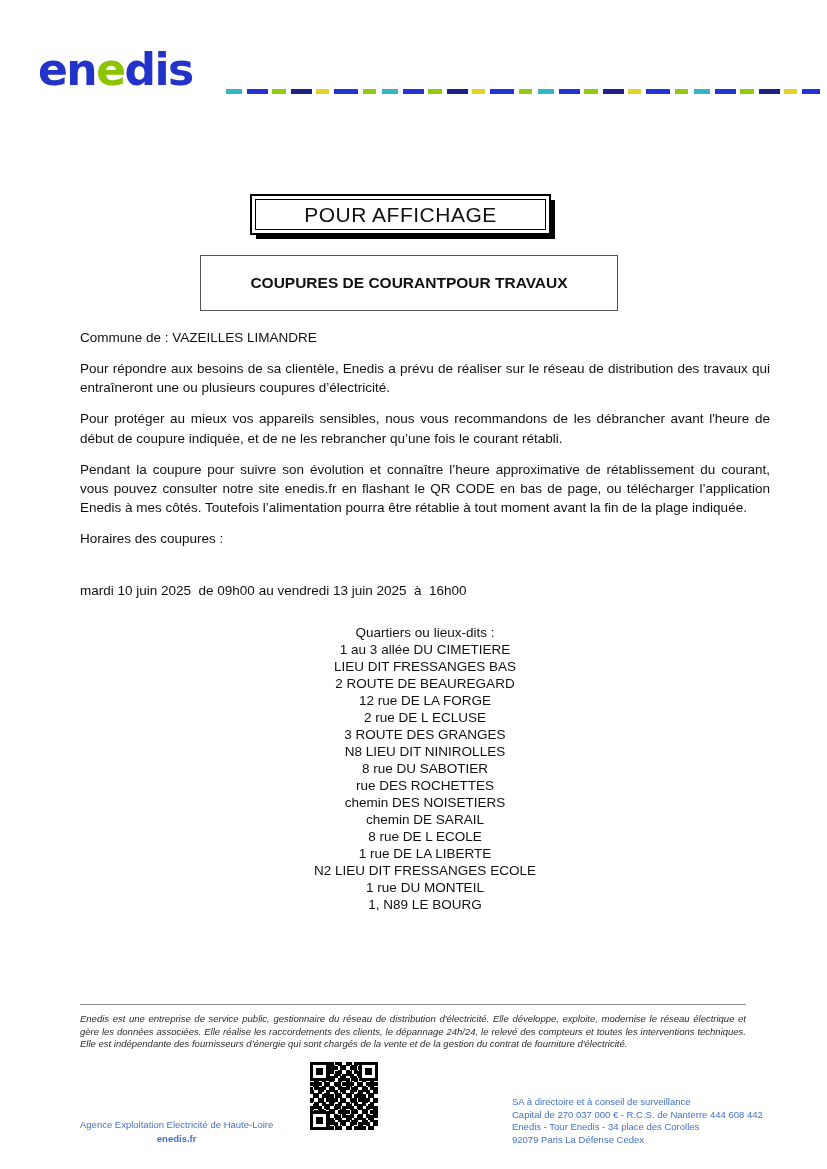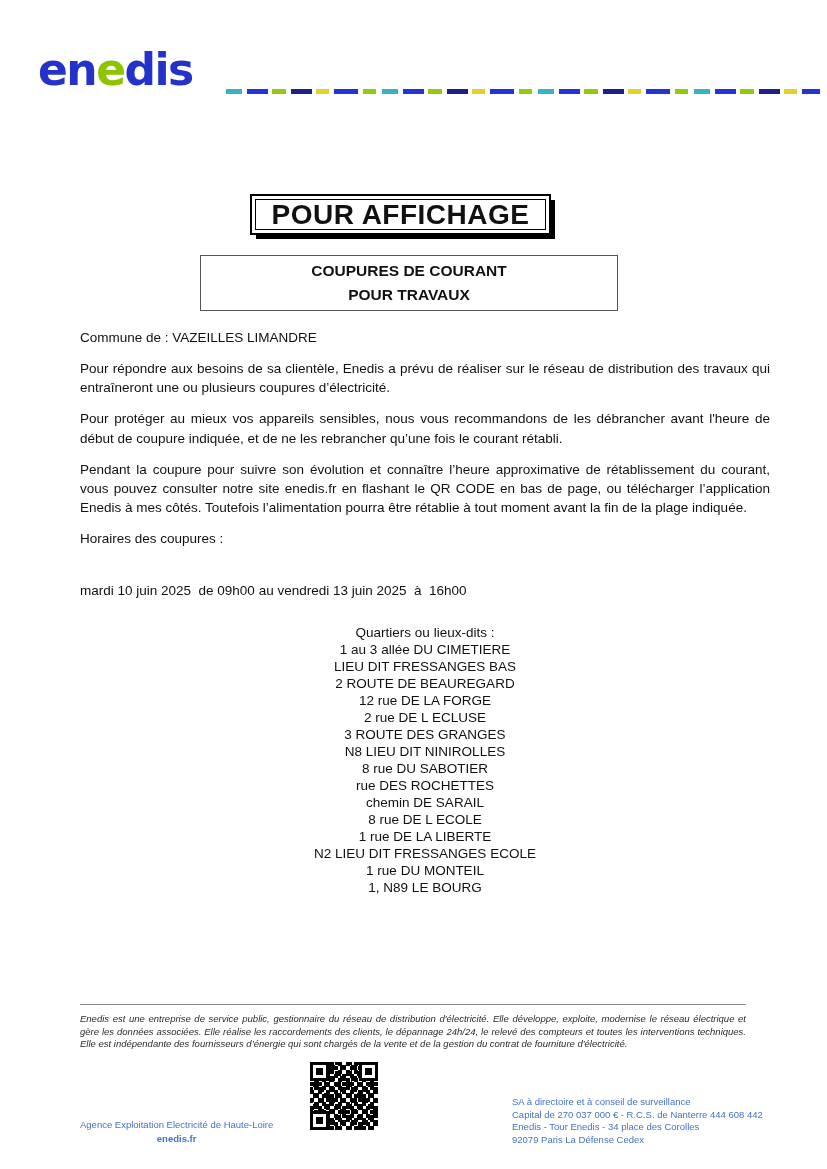--- a/index.html
+++ b/index.html
@@ -20,25 +20,25 @@
       #1d2088 65px 86px, #fff 86px 90px,
       #e3d227 90px 103px, #fff 103px 108px,
       #2533d6 108px 132px, #fff 132px 137px,
       #93c90e 137px 150px, #fff 150px 156px); }
 
   
   .banner { position:absolute; left:250px; top:194px; width:301px; height:41px;
             border:2px solid #000; background:#fff; display:flex; align-items:center; justify-content:center;
             box-shadow:5px 5px 0 -1px #000; }
   .banner::after { content:""; position:absolute; inset:3px; border:1px solid #000; pointer-events:none; }
-  .banner span { font-size:28px; font-weight:bold; letter-spacing:0.5px; }
+  .banner span { font-size:21px; font-weight:normal; letter-spacing:0.5px; }
 
   
   .notice-box { position:absolute; left:200px; top:255px; width:418px; height:56px;
-                border:1px solid #555; display:flex; flex-direction:column; align-items:center; justify-content:center; }
+                border:1px solid #555; display:flex; flex-direction:row; align-items:center; justify-content:center; }
   .notice-box div { font-size:15.5px; font-weight:bold; line-height:24px; }
 
   
   .body-text { position:absolute; left:80px; top:328px; width:690px; font-size:13.5px; line-height:1.42; }
   .body-text p { margin-bottom:12px; text-align:justify; }
   .commune { text-align:left !important; }
   .schedule-label { margin-top:2px; text-align:left !important; }
   .schedule { margin-top:33px; white-space:pre-wrap; text-align:left !important; }
   .districts { margin-top:23px; line-height:17px; }
   .districts div { margin:0;text-align:center; }
@@ -90,20 +90,21 @@
       <div>Quartiers ou lieux-dits :</div>
       <div>1 au 3 allée DU CIMETIERE</div>
       <div>LIEU DIT FRESSANGES BAS</div>
       <div>2 ROUTE DE BEAUREGARD</div>
       <div>12 rue DE LA FORGE</div>
       <div>2 rue DE L ECLUSE</div>
       <div>3 ROUTE DES GRANGES</div>
       <div>N8 LIEU DIT NINIROLLES</div>
       <div>8 rue DU SABOTIER</div>
       <div>rue DES ROCHETTES</div>
+      <div>chemin DES NOISETIERS</div>
       <div>chemin DE SARAIL</div>
       <div>8 rue DE L ECOLE</div>
       <div>1 rue DE LA LIBERTE</div>
       <div>N2 LIEU DIT FRESSANGES ECOLE</div>
       <div>1 rue DU MONTEIL</div>
       <div>1, N89 LE BOURG</div>
     </div>
   </main>
 
   <p class="legal">Enedis est une entreprise de service public, gestionnaire du réseau de distribution d'électricité. Elle développe, exploite, modernise le réseau électrique et gère les données associées. Elle réalise les raccordements des clients, le dépannage 24h/24, le relevé des compteurs et toutes les interventions techniques. Elle est indépendante des fournisseurs d’énergie qui sont chargés de la vente et de la gestion du contrat de fourniture d'électricité.</p>

